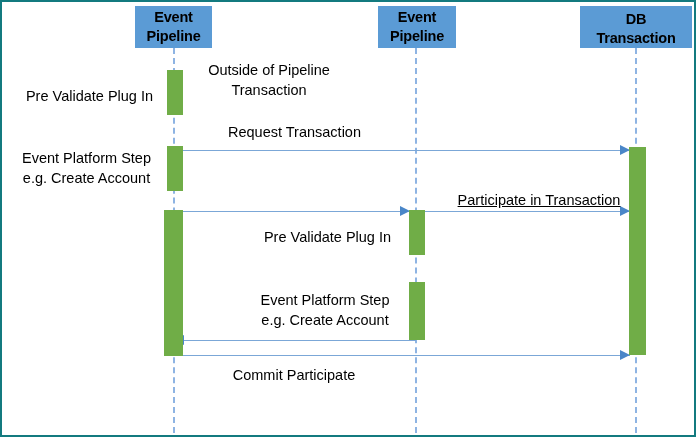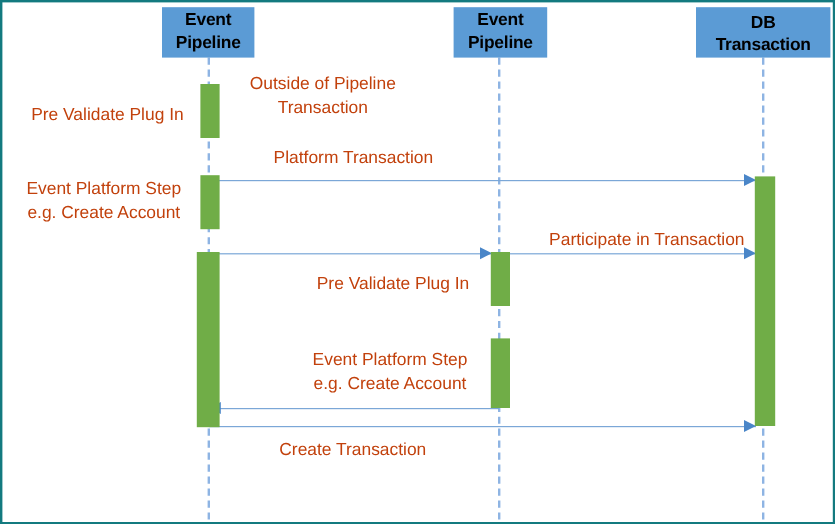--- a/index.html
+++ b/index.html
@@ -61,21 +61,21 @@
     height: 0;
     border-top: 5px solid transparent;
     border-bottom: 5px solid transparent;
   }
   .arrow-right { border-left: 10px solid #4a86c8; }
   .arrow-left  { border-right: 10px solid #4a86c8; }
 
   
   .label {
     position: absolute;
-    color: #c2410c;
+    color: #000000;
     font-size: 14.5px;
     line-height: 20px;
     white-space: pre-line;
     text-align: center;
   }
 </style>
 </head>
 <body>
 
 <div id="canvas">
@@ -119,29 +119,29 @@
   <div class="activation" style="left:162px; top:208px; width:19px; height:146px;"></div>
   <div class="activation" style="left:407px; top:208px; width:16px; height:45px;"></div>
   <div class="activation" style="left:407px; top:280px; width:16px; height:58px;"></div>
   <div class="activation" style="left:627px; top:145px; width:17px; height:208px;"></div>
 
   <div class="label" style="left:10px; top:84px; width:155px;">Pre Validate Plug In</div>
 
   <div class="label" style="left:192px; top:58px; width:150px;">Outside of Pipeline
 Transaction</div>
 
-  <div class="label" style="left:200px; top:120px; width:185px;">Platform Transaction</div>
+  <div class="label" style="left:200px; top:120px; width:185px;">Request Transaction</div>
 
   <div class="label" style="left:3px; top:146px; width:163px;">Event Platform Step
 e.g. Create Account</div>
 
 
-  <div class="label" style="left:437px; top:188px; width:200px;">Participate in Transaction</div>
+  <div class="label" style="left:437px; top:188px; width:200px;text-decoration:underline;">Participate in Transaction</div>
 
 
   <div class="label" style="left:243px; top:225px; width:165px;">Pre Validate Plug In</div>
 
   <div class="label" style="left:238px; top:288px; width:170px;">Event Platform Step
 e.g. Create Account</div>
 
-  <div class="label" style="left:197px; top:363px; width:190px;">Create Transaction</div>
+  <div class="label" style="left:197px; top:363px; width:190px;">Commit Participate</div>
 
 </div>
 
 </body></html>

